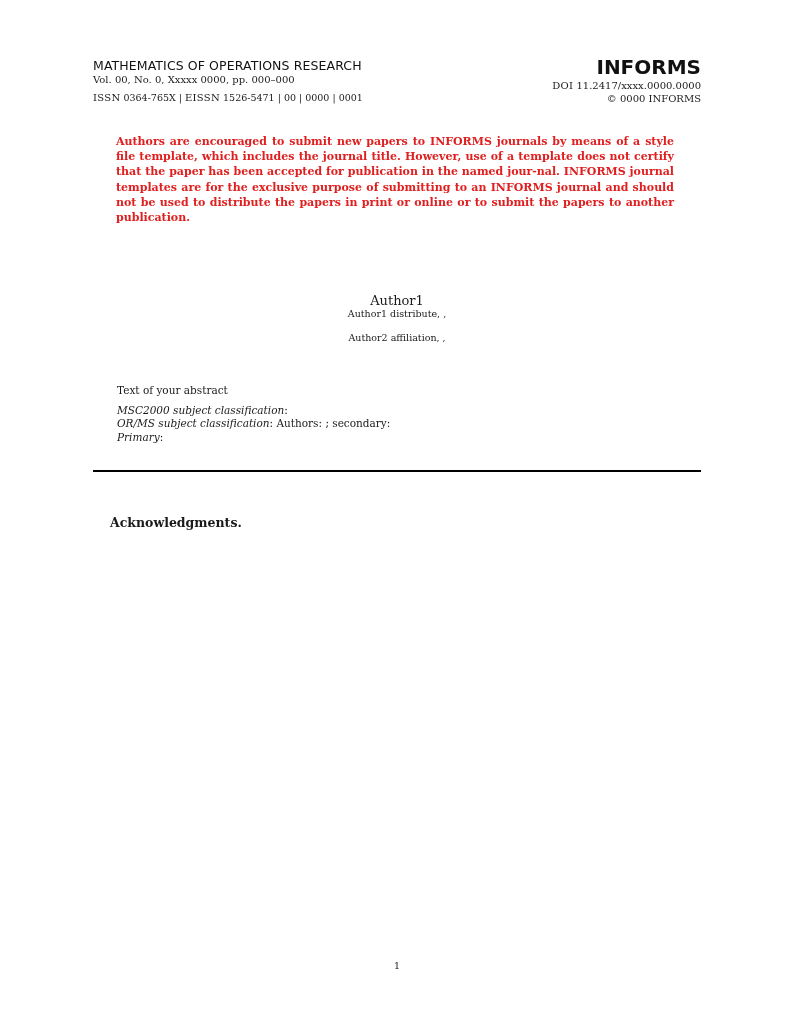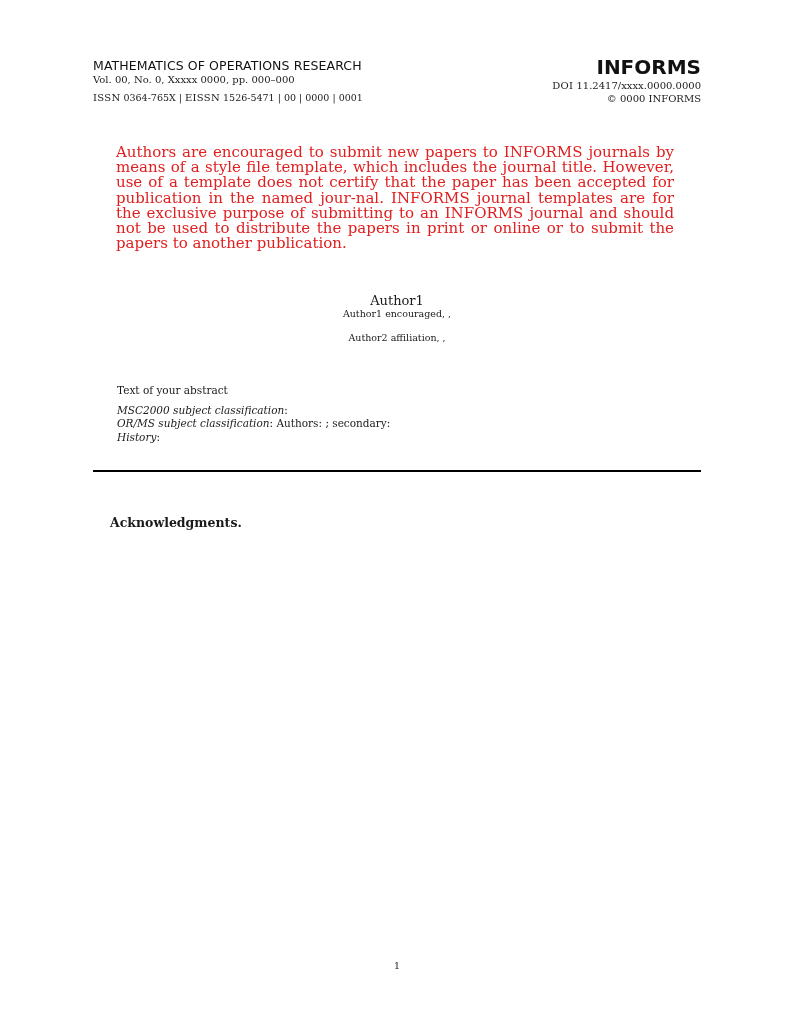--- a/index.html
+++ b/index.html
@@ -8,22 +8,22 @@
     .abs { position: absolute; }
     .journal-name { left: 93px; top: 58px; font-family: "DejaVu Sans", "Liberation Sans", sans-serif;
                     font-weight: normal; font-size: 12.5px; letter-spacing: 0.1px; color: #111; white-space: nowrap; }
     .vol-line { left: 93px; top: 74px; font-size: 10px; white-space: nowrap; }
     .issn-line { left: 93px; top: 72px; font-size: 9.5px; white-space: nowrap; margin-top: 20px; }
     .sc { font-size: 10px; letter-spacing: 0.3px; text-transform: uppercase; }
     .brand { right: 93px; top: 55px; font-family: "DejaVu Sans", "Liberation Sans", sans-serif;
              font-weight: bold; font-size: 20px; color: #111; text-align: left; white-space: nowrap; }
     .doi-line { right: 93px; top: 80px; font-size: 10px; text-align: right; white-space: nowrap; }
     .copy-line { right: 93px; top: 93px; font-size: 10px; text-align: right; white-space: nowrap; }
-    .notice { left: 116px; top: 134px; width: 558px; color: #e02020; font-weight: normal;
-              font-size: 15px; line-height: 15.2px; text-align: justify; hyphens: manual; margin-top: 11px; }
+    .notice { left: 116px; top: 134px; width: 558px; color: #e02020; font-weight: bold;
+              font-size: 11px; line-height: 15.2px; text-align: justify; hyphens: manual; }
     .author { left: 0; width: 794px; text-align: center; }
     .author-name { font-size: 13px; }
     .author-aff { font-size: 9.5px; }
     .abstract { left: 117px; top: 384px; font-size: 10.5px; }
     .meta { left: 117px; top: 404px; font-size: 10.5px; line-height: 13.4px; }
     .meta i { font-style: italic; }
     .rule { left: 93px; top: 470px; width: 608px; height: 2px; background: #000; }
     .ack { left: 110px; top: 515px; font-weight: bold; font-size: 12.5px; }
     .page-num { left: 0; width: 794px; top: 960px; text-align: center; font-size: 9.5px; }
   </style>
@@ -47,31 +47,31 @@
 </div>
 <div class="abs copy-line">
   <span>©</span>
   <span>0000 INFORMS</span>
 </div>
 
 <div class="abs notice">Authors are encouraged to submit new papers to INFORMS journals by means of a style file template, which includes the journal title. However, use of a template does not certify that the paper has been accepted for publication in the named jour-nal. INFORMS journal templates are for the exclusive purpose of submitting to an INFORMS journal and should not be used to distribute the papers in print or online or to submit the papers to another publication.</div>
 
 <div class="abs author" style="top:293px;">
   <div class="author-name">Author1</div>
-  <div class="author-aff">Author1 encouraged, ,</div>
+  <div class="author-aff">Author1 distribute, ,</div>
 </div>
 <div class="abs author" style="top:332px;">
   <div class="author-aff">Author2 affiliation, ,</div>
 </div>
 
 <div class="abs abstract">Text of your abstract</div>
 
 <div class="abs meta">
   <div><i>MSC2000 subject classification</i>: <span></span></div>
   <div><i>OR/MS subject classification</i>: <span>Authors: ; secondary:</span></div>
-  <div><i>History</i>: <span></span></div>
+  <div><i>Primary</i>: <span></span></div>
 </div>
 
 <div class="abs rule"></div>
 
 <div class="abs ack">Acknowledgments.</div>
 
 <div class="abs page-num">1</div>
 
 </body></html>

